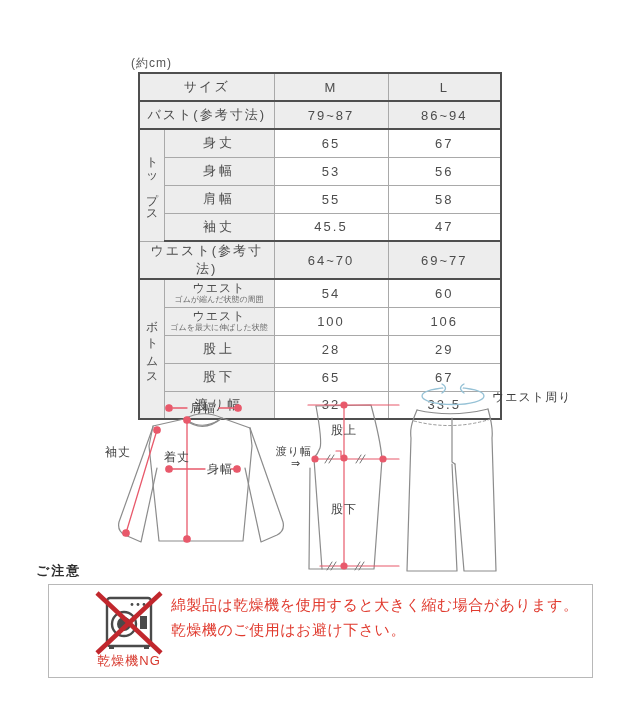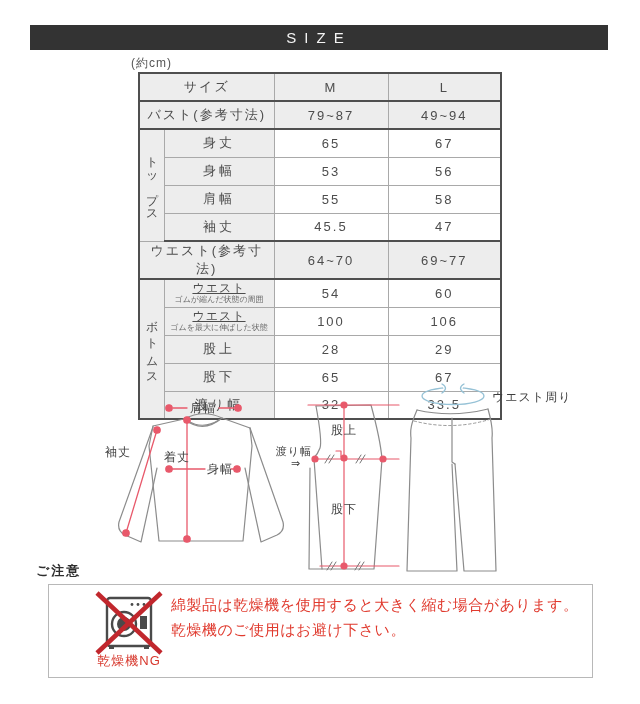--- a/index.html
+++ b/index.html
@@ -15,21 +15,21 @@
 
   
   .size-table{position:absolute;left:138px;top:72px;border-collapse:collapse;table-layout:fixed;
     border:2px solid #4f4f4f;}
   .size-table td{border:1px solid #a9a9a9;text-align:center;vertical-align:middle;padding:0;
     font-size:13px;color:#4d4d4d;letter-spacing:2px;background:#fff;}
   .size-table tr{height:28px;}
   .size-table td.gray{background:#ededed;}
   .size-table tr.thick-b td{border-bottom:2px solid #4f4f4f;}
   .size-table td.lbl{letter-spacing:3px;}
-  .size-table td.two-line div.main{font-size:12px;line-height:1.15;letter-spacing:1px;text-decoration:underline;}
+  .size-table td.two-line div.main{font-size:12px;line-height:1.15;letter-spacing:1px;}
   .size-table td.two-line div.sub{font-size:8px;line-height:1.1;color:#6b6b6b;letter-spacing:0;}
   .vlabel{writing-mode:vertical-rl;text-orientation:upright;font-size:12px;letter-spacing:4px;
     color:#4d4d4d;display:inline-block;}
 
   
   .diagrams{position:absolute;left:50px;top:383px;}
   .diagrams text{font-size:12px;fill:#3f3f3f;letter-spacing:1px;}
   .diagrams text.small{font-size:11px;}
 
   
@@ -40,43 +40,40 @@
     font-size:13px;color:#d7372c;letter-spacing:1px;}
   .warn-1{position:absolute;left:122px;top:11px;font-size:15px;color:#e03a2e;letter-spacing:0.5px;}
   .warn-2{position:absolute;left:122px;top:36px;font-size:15px;color:#e03a2e;letter-spacing:0.5px;}
   .note-3{position:absolute;left:122px;top:63px;font-size:12px;color:#4a4a4a;letter-spacing:0.5px;}
 </style>
 </head>
 <body>
 
 <div class="page">
 
-  <div class="size-bar">
-    <span>SIZE</span>
-  </div>
 
   <div class="unit-note">(約cm)</div>
 
   <table class="size-table">
     <colgroup>
       <col style="width:25px">
         <col style="width:110px">
         <col style="width:114px">
         <col style="width:113px">
     </colgroup>
     <tbody>
         <tr class="thick-b">
       <td colspan="2" class="gray">サイズ</td>
       <td class="gray">M</td>
       <td class="gray">L</td>
     </tr>
     <tr class="thick-b">
       <td colspan="2" class="gray">バスト(参考寸法)</td>
       <td class="gray">79~87</td>
-      <td class="gray">49~94</td>
+      <td class="gray">86~94</td>
     </tr>
     <tr>
       <td rowspan="4" class="gray">
         <span class="vlabel">トップス</span>
       </td>
       <td class="gray lbl">身丈</td>
       <td>65</td>
       <td>67</td>
     </tr>
     <tr>

